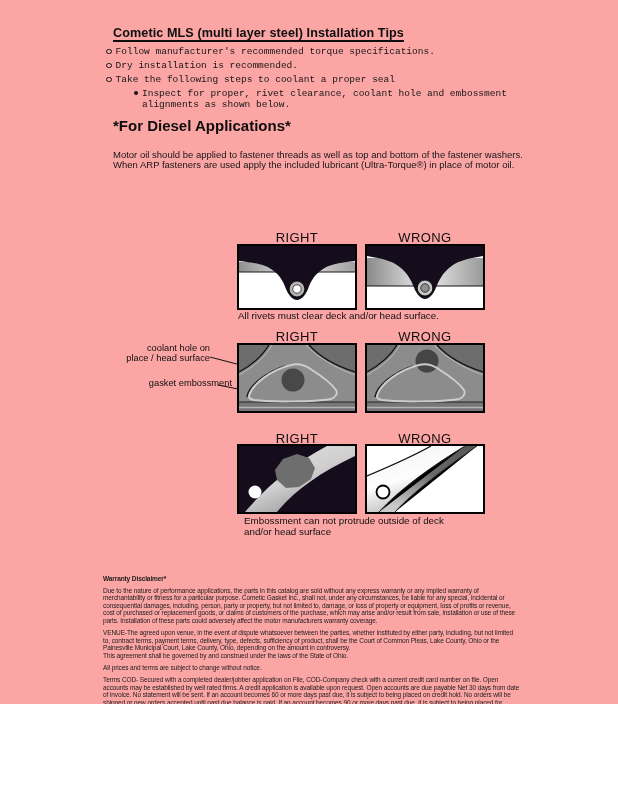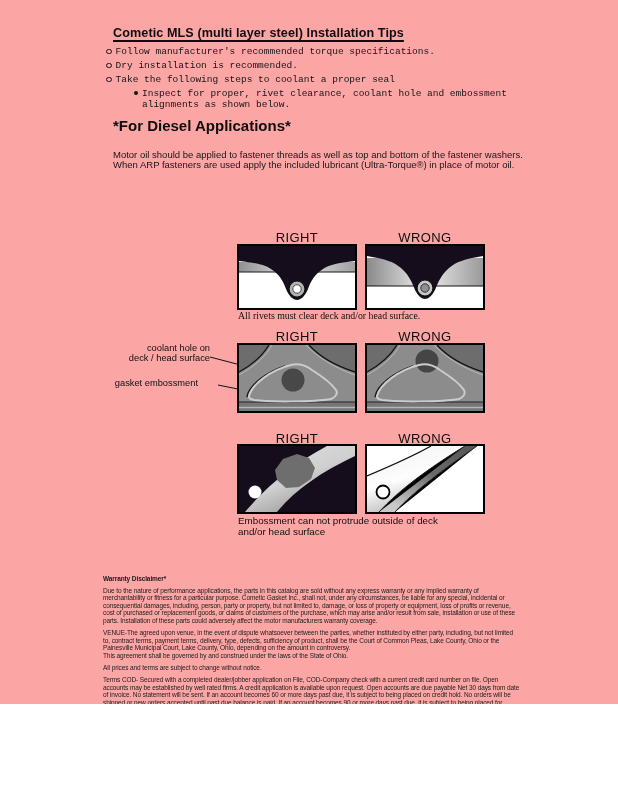--- a/index.html
+++ b/index.html
@@ -93,27 +93,27 @@
         </linearGradient>
       </defs>
       <rect width="116" height="62" fill="#ffffff"></rect>
       <rect y="12" width="116" height="28" fill="url(#gw2)"></rect>
       <line x1="0" y1="40" x2="116" y2="40" stroke="#111111" stroke-width="1.2"></line>
       <path d="M0,0 H116 V10 C97,13 89,16 82,22 C73,30 71,37 68,44 C65,50 61,53 58,53 C55,53 51,50 48,44 C45,37 43,30 34,22 C27,16 19,13 0,10 Z" fill="#150d1c"></path>
       <circle cx="58" cy="42" r="8" fill="#c7c7c7" stroke="#0c0c0c" stroke-width="1.2"></circle>
       <circle cx="58" cy="42" r="4.2" fill="#8f8f8f" stroke="#333333" stroke-width="1"></circle>
     </svg>
   </div>
-  <div class="dg-caption" style="left:238px;top:311px;font-family:Liberation Serif, serif;">All rivets must clear deck and/or head surface.</div>
+  <div class="dg-caption" style="left:238px;top:311px;">All rivets must clear deck and/or head surface.</div>
 
   <div class="dg-label" style="left:237px;top:329px;">RIGHT</div>
   <div class="dg-label" style="left:365px;top:329px;">WRONG</div>
   <div class="annot" style="left:110px;top:344px;width:100px;">coolant hole on
-deck / head surface</div>
-  <div class="annot" style="left:92px;top:379px;width:106px;">gasket embossment</div>
+place / head surface</div>
+  <div class="annot" style="left:126px;top:379px;width:106px;">gasket embossment</div>
   <svg class="leader" width="95" height="48" viewBox="0 0 95 48">
     <line x1="2" y1="7" x2="86" y2="29" stroke="#111111" stroke-width="1"></line>
     <line x1="10" y1="35" x2="50" y2="43" stroke="#111111" stroke-width="1"></line>
   </svg>
   <div class="dg-box h70" style="left:237px;top:343px;">
     <svg width="116" height="66" viewBox="0 0 116 66">
       <rect width="116" height="66" fill="#8c8c8c"></rect>
       <path d="M0,0 H30 C24,10 13,20 0,27 Z" fill="#6d6d6d"></path>
       <path d="M70,0 H116 V27 C97,21 80,11 70,0 Z" fill="#6d6d6d"></path>
       <circle cx="54" cy="35" r="11.5" fill="#484848"></circle>
@@ -179,21 +179,21 @@
       </defs>
       <rect width="116" height="66" fill="#ffffff"></rect>
       <path d="M0,30 C26,19 50,8 64,0 H98 C62,22 32,44 12,66 H0 Z" fill="url(#g3w)"></path>
       <path d="M98,0 H110 C78,22 46,46 28,66 H12 C32,44 62,22 98,0 Z" fill="url(#g3wd)"></path>
       <path d="M0,30 C26,19 50,8 64,0" stroke="#141414" stroke-width="1.3" fill="none"></path>
       <path d="M98,0 C62,22 32,44 12,66" stroke="#222222" stroke-width="1"></path>
       <path d="M110,0 C78,22 46,46 28,66" stroke="#222222" stroke-width="1"></path>
       <circle cx="16" cy="46" r="6.5" fill="#ffffff" stroke="#000000" stroke-width="1.8"></circle>
     </svg>
   </div>
-  <div class="dg-caption" style="left:238px;top:516px;">Embossment can not protrude outside of deck
+  <div class="dg-caption" style="left:244px;top:516px;">Embossment can not protrude outside of deck
 and/or head surface</div>
 
   <div class="legal">
     <div class="lg-head">Warranty Disclaimer*</div>
     <p>Due to the nature of performance applications, the parts in this catalog are sold without any express warranty or any implied warranty of merchantability or fitness for a particular purpose.  Cometic Gasket Inc., shall not, under any circumstances, be liable for any special, incidental or consequential damages, including, person, party or property, but not limited to, damage, or loss of property or equipment, loss of profits or revenue, cost of purchased or replacement goods, or claims of customers of the purchase, which may arise and/or result from sale, installation or use of these parts.  Installation of these parts could adversely affect the motor manufacturers warranty coverage.</p>
     <p>VENUE-The agreed upon venue, in the event of dispute whatsoever between the parties, whether instituted by either party, including, but not limited to, contract terms, payment terms, delivery, type, defects, sufficiency of product, shall be the Court of Common Pleas, Lake County, Ohio or the Painesville Municipal Court, Lake County, Ohio, depending on the amount in controversy.
 This agreement shall be governed by and construed under the laws of the State of Ohio.</p>
     <p>All prices and terms are subject to change without notice.</p>
     <p>Terms COD- Secured with a completed dealer/jobber application on File, COD-Company check with a current credit card number on file.  Open accounts may be established by well rated firms.  A credit application is available upon request.  Open accounts are due payable Net 30 days from date of invoice.  No statement will be sent.  If an account becomes 60 or more days past due, it is subject to being placed on credit hold.  No orders will be shipped or new orders accepted until past due balance is paid.  If an account becomes 90 or more days past due, it is subject to being placed for collections.  All costs of collection are the responsibility of the customer, including attorney fees, court costs, and other expenses of litigation.</p>
     <p>Returns- Authorized (RGA) must be obtained in advance on all returns.  A packing slip or invoice number must accompany the merchandise.  No returns after 30 days from invoice date.  All returns are subject to a 25% restocking charge.  All custom designed and custom manufactured gaskets are non-returnable.</p>

